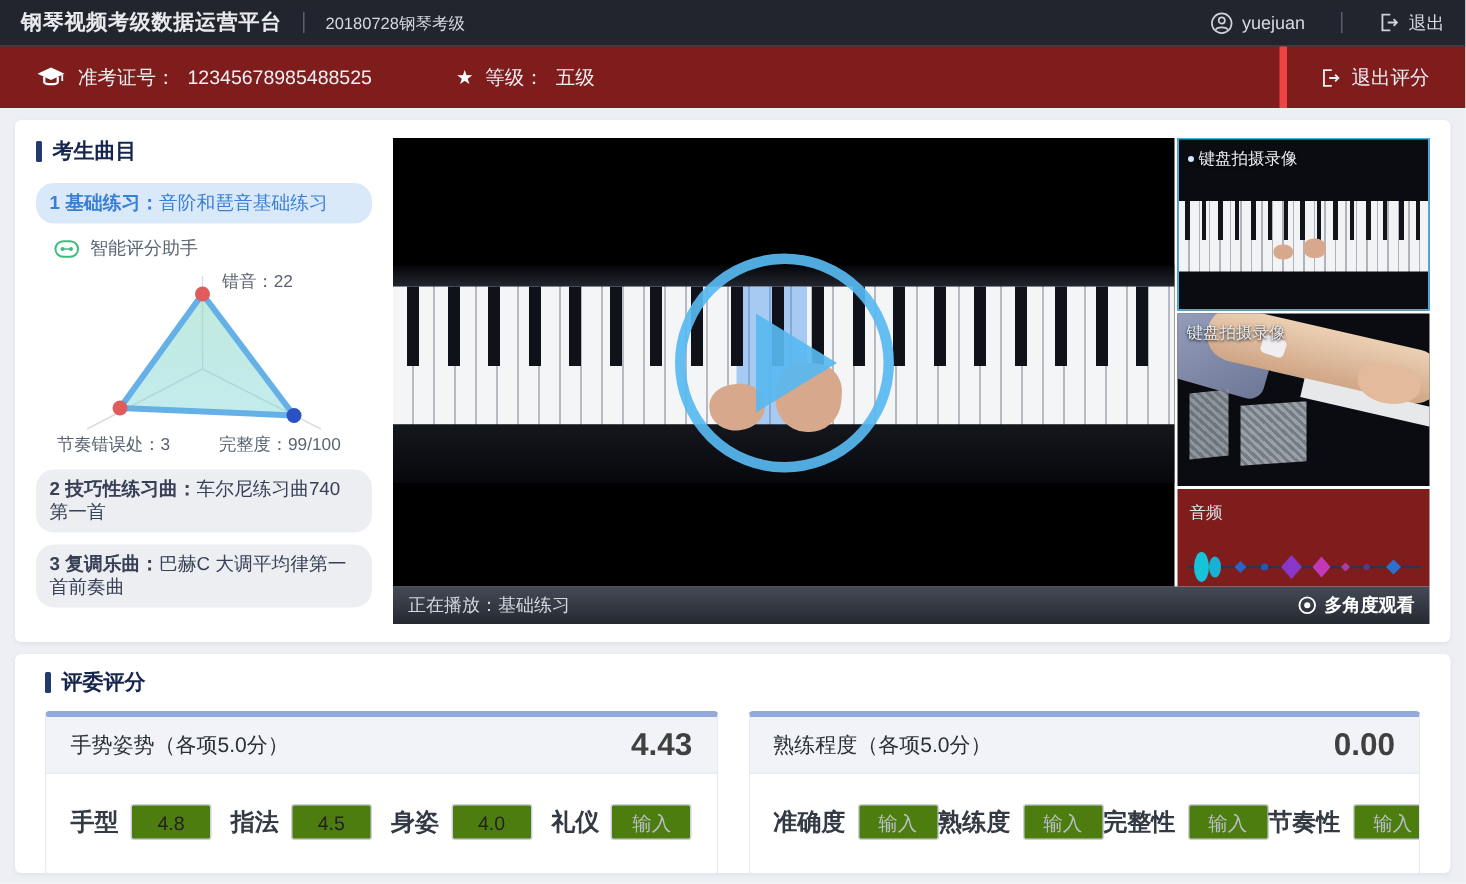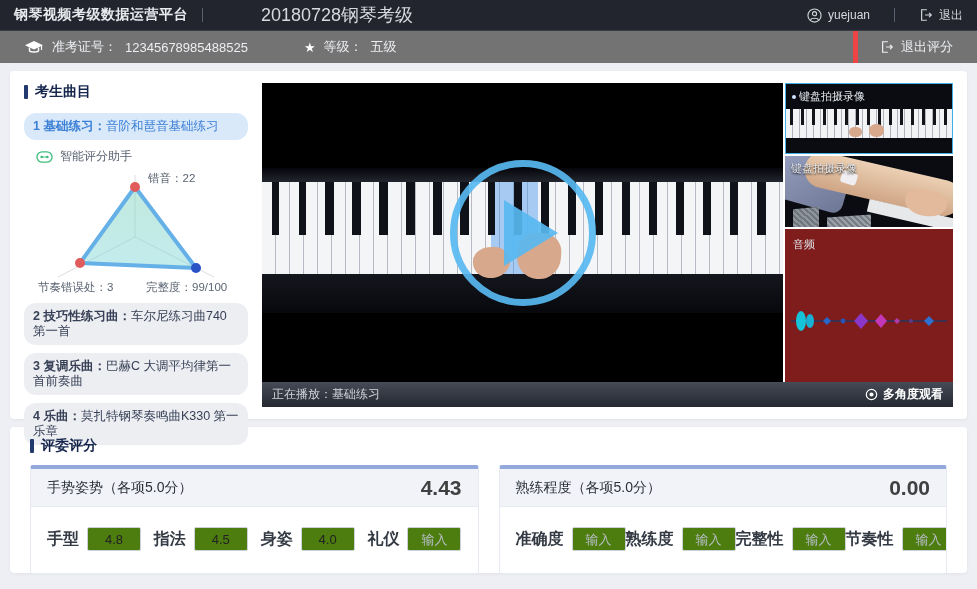--- a/index.html
+++ b/index.html
@@ -4,27 +4,27 @@
 <style>
   * { margin:0; padding:0; box-sizing:border-box; }
   html,body { width:977px; height:589px; overflow:hidden; background:#edeff4;
     font-family:"Liberation Sans","DejaVu Sans",sans-serif; }
 
   
   .app-header { height:30px; background:#22252d; display:flex; align-items:center;
     padding:0 14px; color:#e8eaee; }
   .app-title { font-size:14px; font-weight:bold; letter-spacing:.5px; }
   .vdiv { width:1px; height:14px; background:#5a6070; margin:0 14px; }
-  .session-title { font-size:18px; color:#d6d9df;margin-left:44px; }
+  .session-title { font-size:11px; color:#d6d9df; }
   .header-right { margin-left:auto; display:flex; align-items:center; gap:10px; font-size:12px; color:#d6d9df;}
   .hbtn { display:flex; align-items:center; gap:6px; cursor:pointer; }
   .icon svg { display:block; }
 
   
-  .sub-header { height:33px; background:#737373; display:flex; align-items:center;
+  .sub-header { height:42px; background:#7f1d1d; display:flex; align-items:center;
     padding:0 24px; color:#eceef2; font-size:13px; border-top:1px solid #383d48; }
   .sub-group { display:flex; align-items:center; gap:8px; margin-right:56px; }
   .sub-right { margin-left:auto; display:flex; align-items:center; gap:7px;
     border-left:5px solid #ef4444; padding-left:22px; height:100%; cursor:pointer; }
   .star-glyph { color:#fff; font-size:13px; }
 
   
   .panel { background:#fff; border-radius:4px; margin:8px 10px 0 10px;
     box-shadow:0 1px 3px rgba(30,40,70,.06); }
   .panel-top { height:348px; padding:12px 14px; display:flex; gap:14px; }
@@ -63,21 +63,21 @@
   .hand.l { left:40.5%; top:55%; width:37px; height:31px; border-radius:45% 45% 50% 50%; transform:rotate(-6deg); }
   .hand.r { left:49%; top:50%; width:44px; height:46px; border-radius:40% 40% 48% 48%; transform:rotate(4deg); }
   .play-layer { position:absolute; inset:0; display:flex; align-items:center; justify-content:center; }
   .play-circle { width:146px; height:146px; border:7px solid rgba(88,184,240,.92);
     border-radius:50%; display:flex; align-items:center; justify-content:center; }
   .play-triangle { width:0; height:0; border-top:33px solid transparent;
     border-bottom:33px solid transparent; border-left:54px solid rgba(88,184,240,.92); margin-left:16px; }
 
   
   .rail { width:168px; flex:none; display:flex; flex-direction:column; gap:2px; }
-  .cam { position:relative; height:71px; background:#0a0c12; overflow:hidden; cursor:pointer;text-align:right; }
+  .cam { position:relative; height:115px; background:#0a0c12; overflow:hidden; cursor:pointer;text-align:right; }
   .cam.active { border:1px solid #3fb0e8; }
   .cam-label { position:absolute; top:5px; left:6px; z-index:5; font-size:11px; color:#e8ecf2;
     display:flex; align-items:center; gap:3px; text-shadow:0 1px 2px #000; }
   .cam-dot { width:4px; height:4px; border-radius:50%; background:#cfe6ff; }
   .mini-band { position:absolute; left:0; right:0; top:36%; height:42%;
     background:repeating-linear-gradient(90deg,#f2f3f5 0 6px,#b0b3bb 6px 7px); }
   .mini-black { position:absolute; left:0; right:0; top:0; height:55%;
     background:repeating-linear-gradient(90deg,transparent 0 4px,#12141a 4px 7px,transparent 7px 11px); }
   .mini-hand { position:absolute; background:#d7a88c; border-radius:45%; }
   .mh1 { left:38%; top:62%; width:13px; height:10px; }
@@ -228,23 +228,20 @@
         <text x="118" y="124" font-size="11.5" fill="#5a6472">完整度：99/100</text>
       </svg>
     </div>
 
     <div class="pl-item">
       <span class="pfx">2 技巧性练习曲：</span><span>车尔尼练习曲740 第一首</span>
     </div>
     <div class="pl-item">
       <span class="pfx">3 复调乐曲：</span><span>巴赫C 大调平均律第一首前奏曲</span>
     </div>
-    <div class="pl-item">
-      <span class="pfx">4 乐曲：</span><span>莫扎特钢琴奏鸣曲K330 第一乐章</span>
-    </div>
   </div>
 
   <div class="video-zone">
     <div class="video-row">
       <div class="main-video">
         <div class="piano-top-edge"></div>
         <div class="piano-band">
           <div class="lit-keys"></div>
           <div class="black-keys"></div>
         </div>

